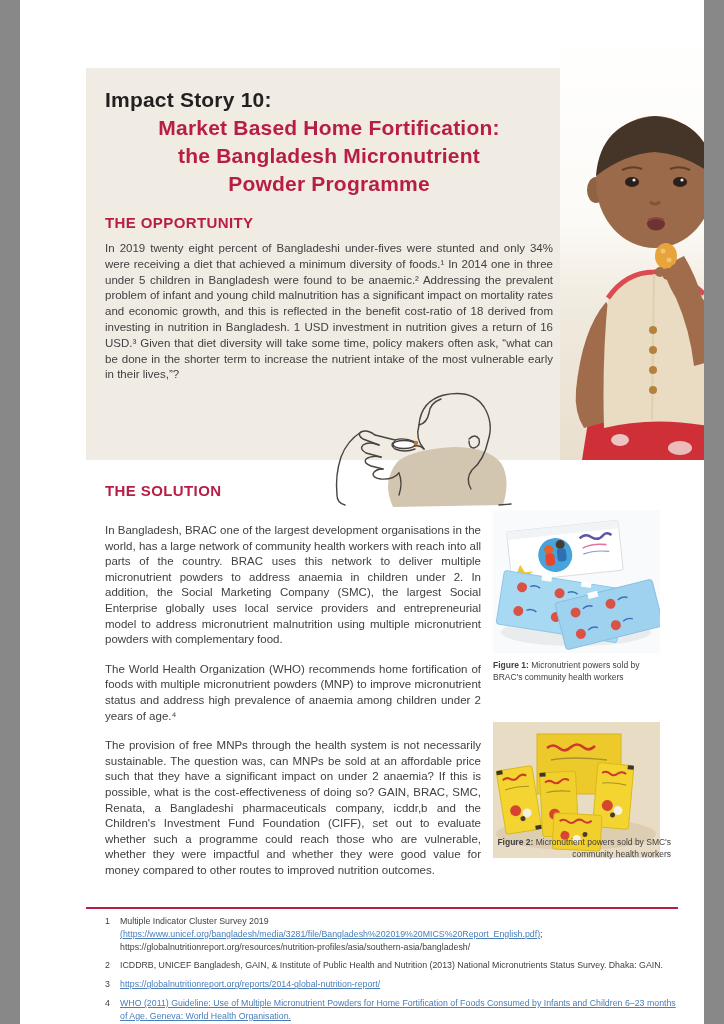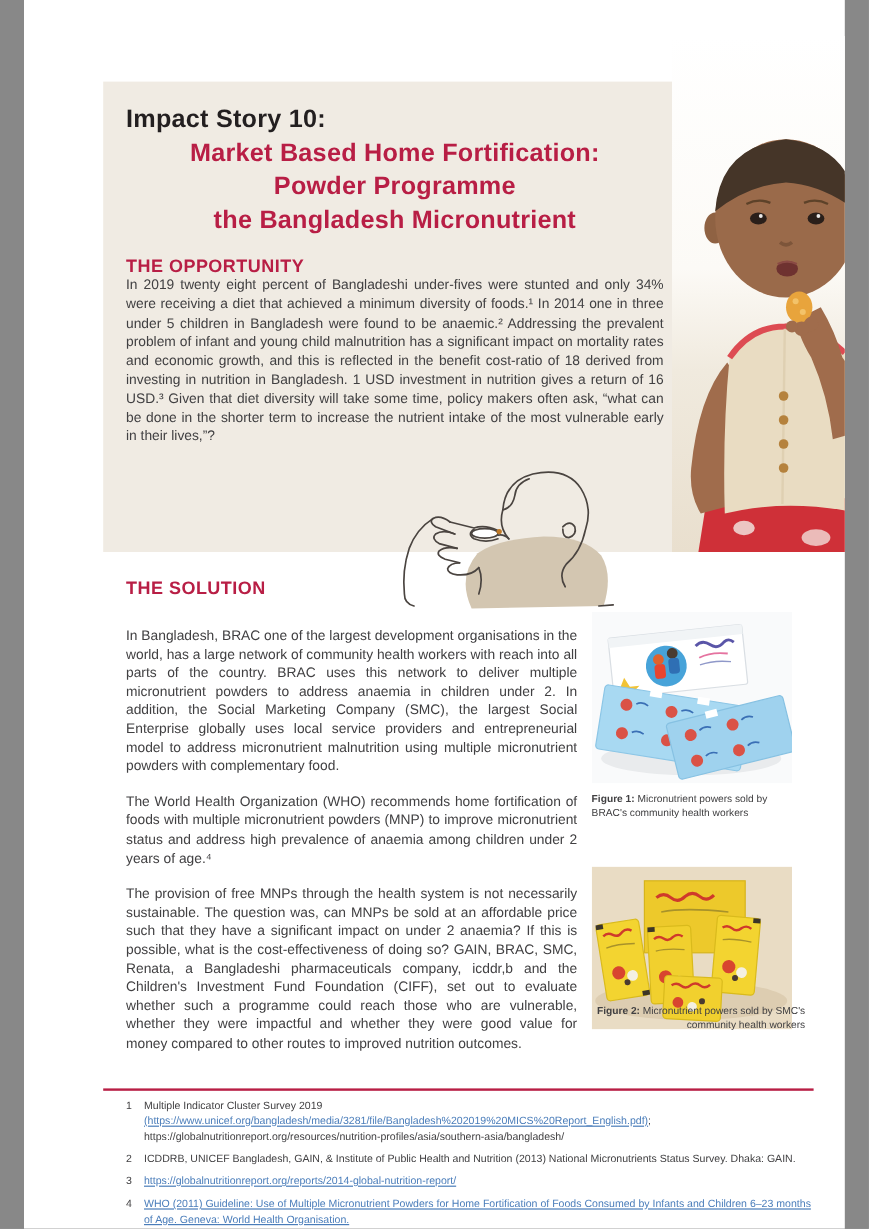--- a/index.html
+++ b/index.html
@@ -10,21 +10,21 @@
     font-family:"Liberation Sans", sans-serif; color:#414042;
   }
   .hero-box { position:absolute; left:66px; top:68px; width:658px; height:392px; background:#f0ebe3; }
   .baby-photo { position:absolute; left:540px; top:30px; width:184px; height:430px; }
   .hero-content { position:absolute; left:85px; top:86px; width:448px; }
   .title-black { font-size:21px; font-weight:bold; color:#231f20; line-height:28px; letter-spacing:.2px; }
   .title-red   { font-size:21px; font-weight:bold; color:#b81e45; line-height:28px; letter-spacing:.2px;text-align:center; }
   .section-heading { font-size:15px; font-weight:bold; color:#b81e45; letter-spacing:.4px; }
   .hero-content .section-heading { margin-top:16px; }
   .hero-body {
-    font-size:11.5px; line-height:15.8px; text-align:justify; color:#414042;
+    margin-top:10px; font-size:11.5px; line-height:15.8px; text-align:justify; color:#414042;
   }
   .feeding-illustration { position:absolute; left:283px; top:383px; width:225px; height:126px; z-index:3; }
   .solution-heading { position:absolute; left:85px; top:482px; }
   .solution-col { position:absolute; left:85px; top:523px; width:376px; }
   .solution-col p { font-size:11.5px; line-height:15.6px; text-align:justify; margin-bottom:14px; color:#414042; }
   .figure-img { position:absolute; left:473px; width:167px; overflow:hidden; }
   .figure-1 { top:510px; height:143px; }
   .figure-2 { top:722px; height:136px; }
   .figure-caption { position:absolute; left:473px; width:178px; font-size:8.5px; line-height:11.5px; color:#414042; }
   .caption-1 { top:660px; }
@@ -93,22 +93,22 @@
       <circle cx="109" cy="230" r="2.5" fill="#f3c36a"></circle>
       <circle cx="116" cy="240" r="6" fill="#a06c4c"></circle>
       <circle cx="108" cy="244" r="6" fill="#a06c4c"></circle>
       <circle cx="100" cy="242" r="5" fill="#a06c4c"></circle>
     </svg>
   </div>
 
   <div class="hero-content">
     <div class="title-black">Impact Story 10:</div>
     <div class="title-red">Market Based Home Fortification:</div>
+    <div class="title-red">the Bangladesh Micronutrient</div>
     <div class="title-red">Powder Programme</div>
-    <div class="title-red">the Bangladesh Micronutrient</div>
     <div class="section-heading">THE OPPORTUNITY</div>
     <div class="hero-body">In 2019 twenty eight percent of Bangladeshi under-fives were stunted and only 34% were receiving a diet that achieved a minimum diversity of foods.¹ In 2014 one in three under 5 children in Bangladesh were found to be anaemic.² Addressing the prevalent problem of infant and young child malnutrition has a significant impact on mortality rates and economic growth, and this is reflected in the benefit cost-ratio of 18 derived from investing in nutrition in Bangladesh. 1 USD investment in nutrition gives a return of 16 USD.³ Given that diet diversity will take some time, policy makers often ask, “what can be done in the shorter term to increase the nutrient intake of the most vulnerable early in their lives,”?</div>
   </div>
 
   <div class="feeding-illustration">
     <svg width="225" height="126" viewBox="0 0 225 126">
       <path d="M95,78 Q112,66 150,64 Q185,64 198,80 Q208,96 200,122 L90,124 Q78,98 95,78 Z" fill="#d3c6b1" stroke="none"></path>
       <g fill="none" stroke="#4a4440" stroke-width="1.4" stroke-linecap="round">
         <path d="M121,66 Q112,56 116,42 Q118,18 141,12 Q169,6 181,24 Q191,40 185,58 Q181,77 169,87 Q162,96 168,106"></path>
         <path d="M116,42 Q124,40 126,30 Q127,20 138,16"></path>

